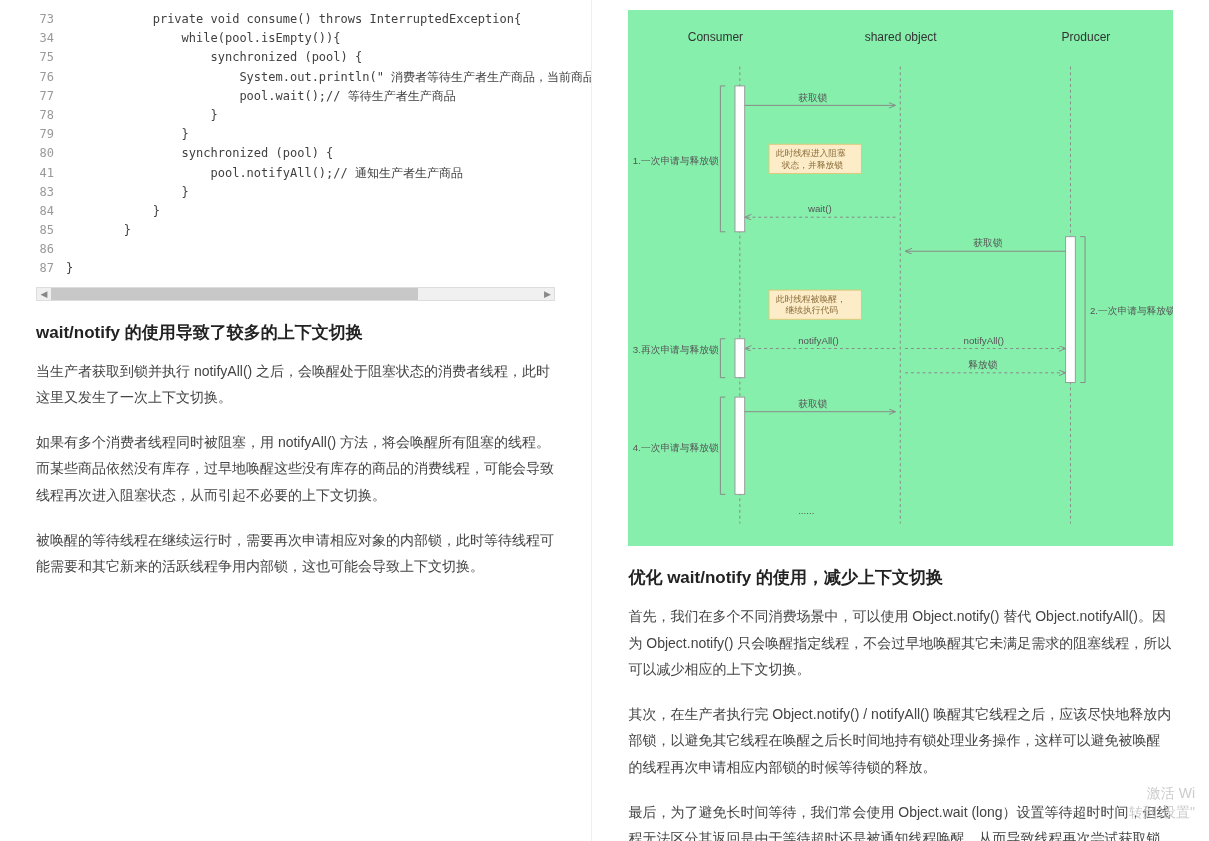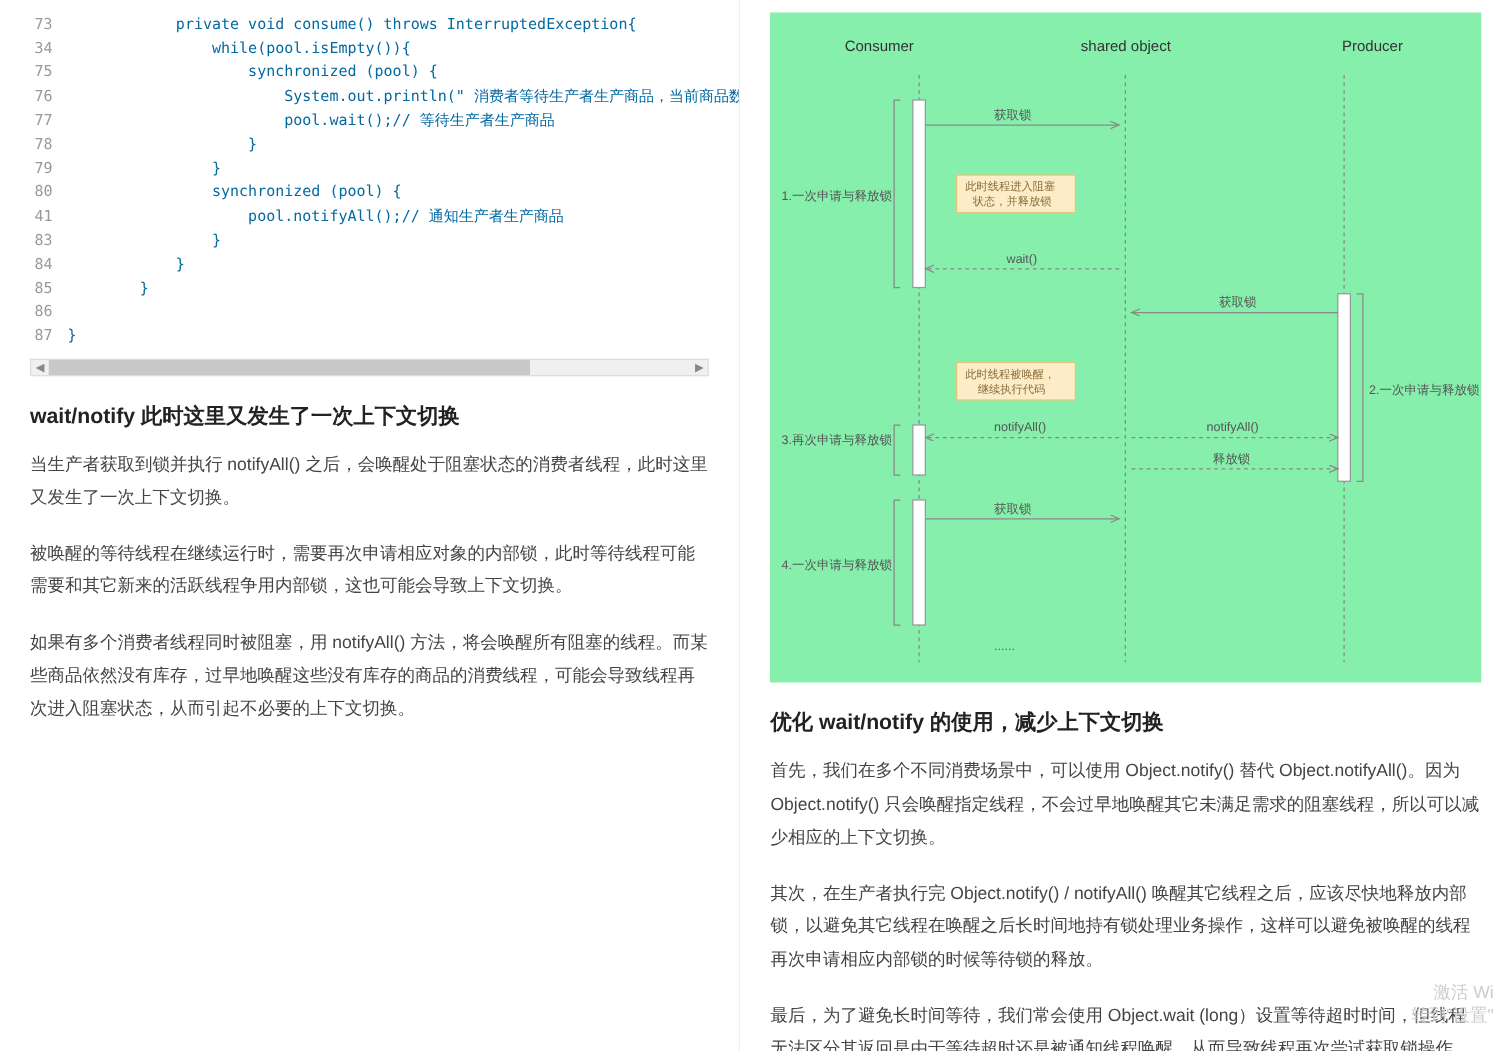--- a/index.html
+++ b/index.html
@@ -1,23 +1,23 @@
 <!DOCTYPE html>
 <html><head>
 <meta charset="utf-8">
 <style>
 *{box-sizing:border-box;margin:0;padding:0}
 body{font-family:-apple-system,"PingFang SC","Microsoft YaHei",sans-serif;font-size:14px;color:#333;background:#fff;display:flex;width:1209px;height:841px;overflow:hidden}
-.col{padding:10px 24px;overflow:hidden}
+.col{padding:10px 36px;overflow:hidden}
 .left{width:49%;border-right:1px solid #eee}
 .right{width:51%}
 .code-block{font-family:Consolas,Monaco,monospace;font-size:12px;line-height:1.6;margin-bottom:8px}
 .code-line{display:flex;white-space:pre}
 .ln{width:30px;text-align:right;color:#999;padding-right:12px;flex-shrink:0;user-select:none}
-.code-content{color:#0369a1}
+.code-content{color:#404040}
 .scrollbar{height:14px;background:#f0f0f0;display:flex;align-items:center;border:1px solid #ddd;margin-bottom:20px}
 .sb-arrow{width:14px;height:12px;display:flex;align-items:center;justify-content:center;color:#888;font-size:9px}
 .sb-track{flex:1;height:12px;background:#f0f0f0;position:relative}
 .sb-thumb{position:absolute;left:0;width:75%;height:100%;background:#c8c8c8}
 h2{font-size:17px;font-weight:700;margin:18px 0 14px;color:#222}
 p{font-size:14px;line-height:1.9;margin-bottom:18px;color:#444}
 .diagram{background:#86efac;padding:20px 12px;margin-bottom:20px;position:relative;height:536px;font-size:11px}
 .lifeline-header{display:flex;justify-content:space-between;padding:0 35px;font-size:12px;color:#333;margin-bottom:15px}
 .lifeline-header span{width:80px;text-align:center}
 svg.seq{position:absolute;top:50px;left:0;width:100%;height:470px}
@@ -49,24 +49,24 @@
       <div class="code-line"><span class="ln">86</span><span class="code-content"></span></div>
       <div class="code-line"><span class="ln">87</span><span class="code-content">}</span></div>
     </div>
   <div class="scrollbar">
     <div class="sb-arrow">◀</div>
     <div class="sb-track">
         <div class="sb-thumb"></div>
       </div>
     <div class="sb-arrow">▶</div>
   </div>
-  <h2>wait/notify 此时这里又发生了一次上下文切换</h2>
+  <h2>wait/notify 的使用导致了较多的上下文切换</h2>
   <p>当生产者获取到锁并执行 notifyAll() 之后，会唤醒处于阻塞状态的消费者线程，此时这里又发生了一次上下文切换。</p>
+  <p>如果有多个消费者线程同时被阻塞，用 notifyAll() 方法，将会唤醒所有阻塞的线程。而某些商品依然没有库存，过早地唤醒这些没有库存的商品的消费线程，可能会导致线程再次进入阻塞状态，从而引起不必要的上下文切换。</p>
   <p>被唤醒的等待线程在继续运行时，需要再次申请相应对象的内部锁，此时等待线程可能需要和其它新来的活跃线程争用内部锁，这也可能会导致上下文切换。</p>
-  <p>如果有多个消费者线程同时被阻塞，用 notifyAll() 方法，将会唤醒所有阻塞的线程。而某些商品依然没有库存，过早地唤醒这些没有库存的商品的消费线程，可能会导致线程再次进入阻塞状态，从而引起不必要的上下文切换。</p>
 </div>
 
 <div class="col right">
   <div class="diagram">
     <div class="lifeline-header">
       <span>Consumer</span>
       <span>shared object</span>
       <span>Producer</span>
     </div>
     <svg class="seq" viewBox="0 0 560 470">

